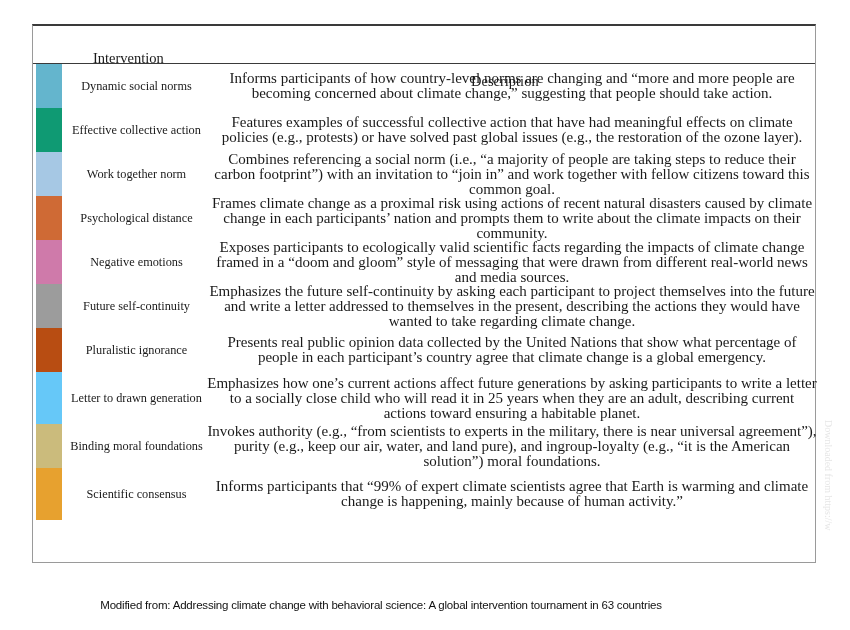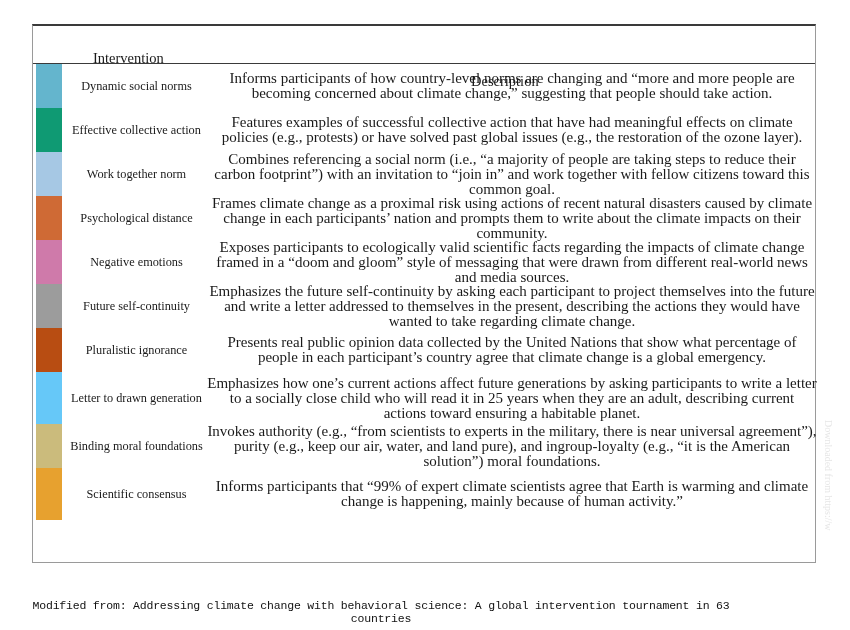--- a/index.html
+++ b/index.html
@@ -82,21 +82,21 @@
       transform: translateY(-50%);
       font-size: 15px;
       line-height: 15px;
     }
     .caption {
       position: absolute;
       left: 0;
       width: 762px;
       top: 599px;
       text-align: center;
-      font-family: Liberation Mono, monospace;
+      font-family: Liberation Sans, sans-serif;
       font-size: 11.5px;
       color: #111;
       letter-spacing: -0.2px;
     }
     .watermark {
       position: absolute;
       left: 834px;
       top: 420px;
       transform-origin: left top;
       transform: rotate(90deg) translateX(0);

